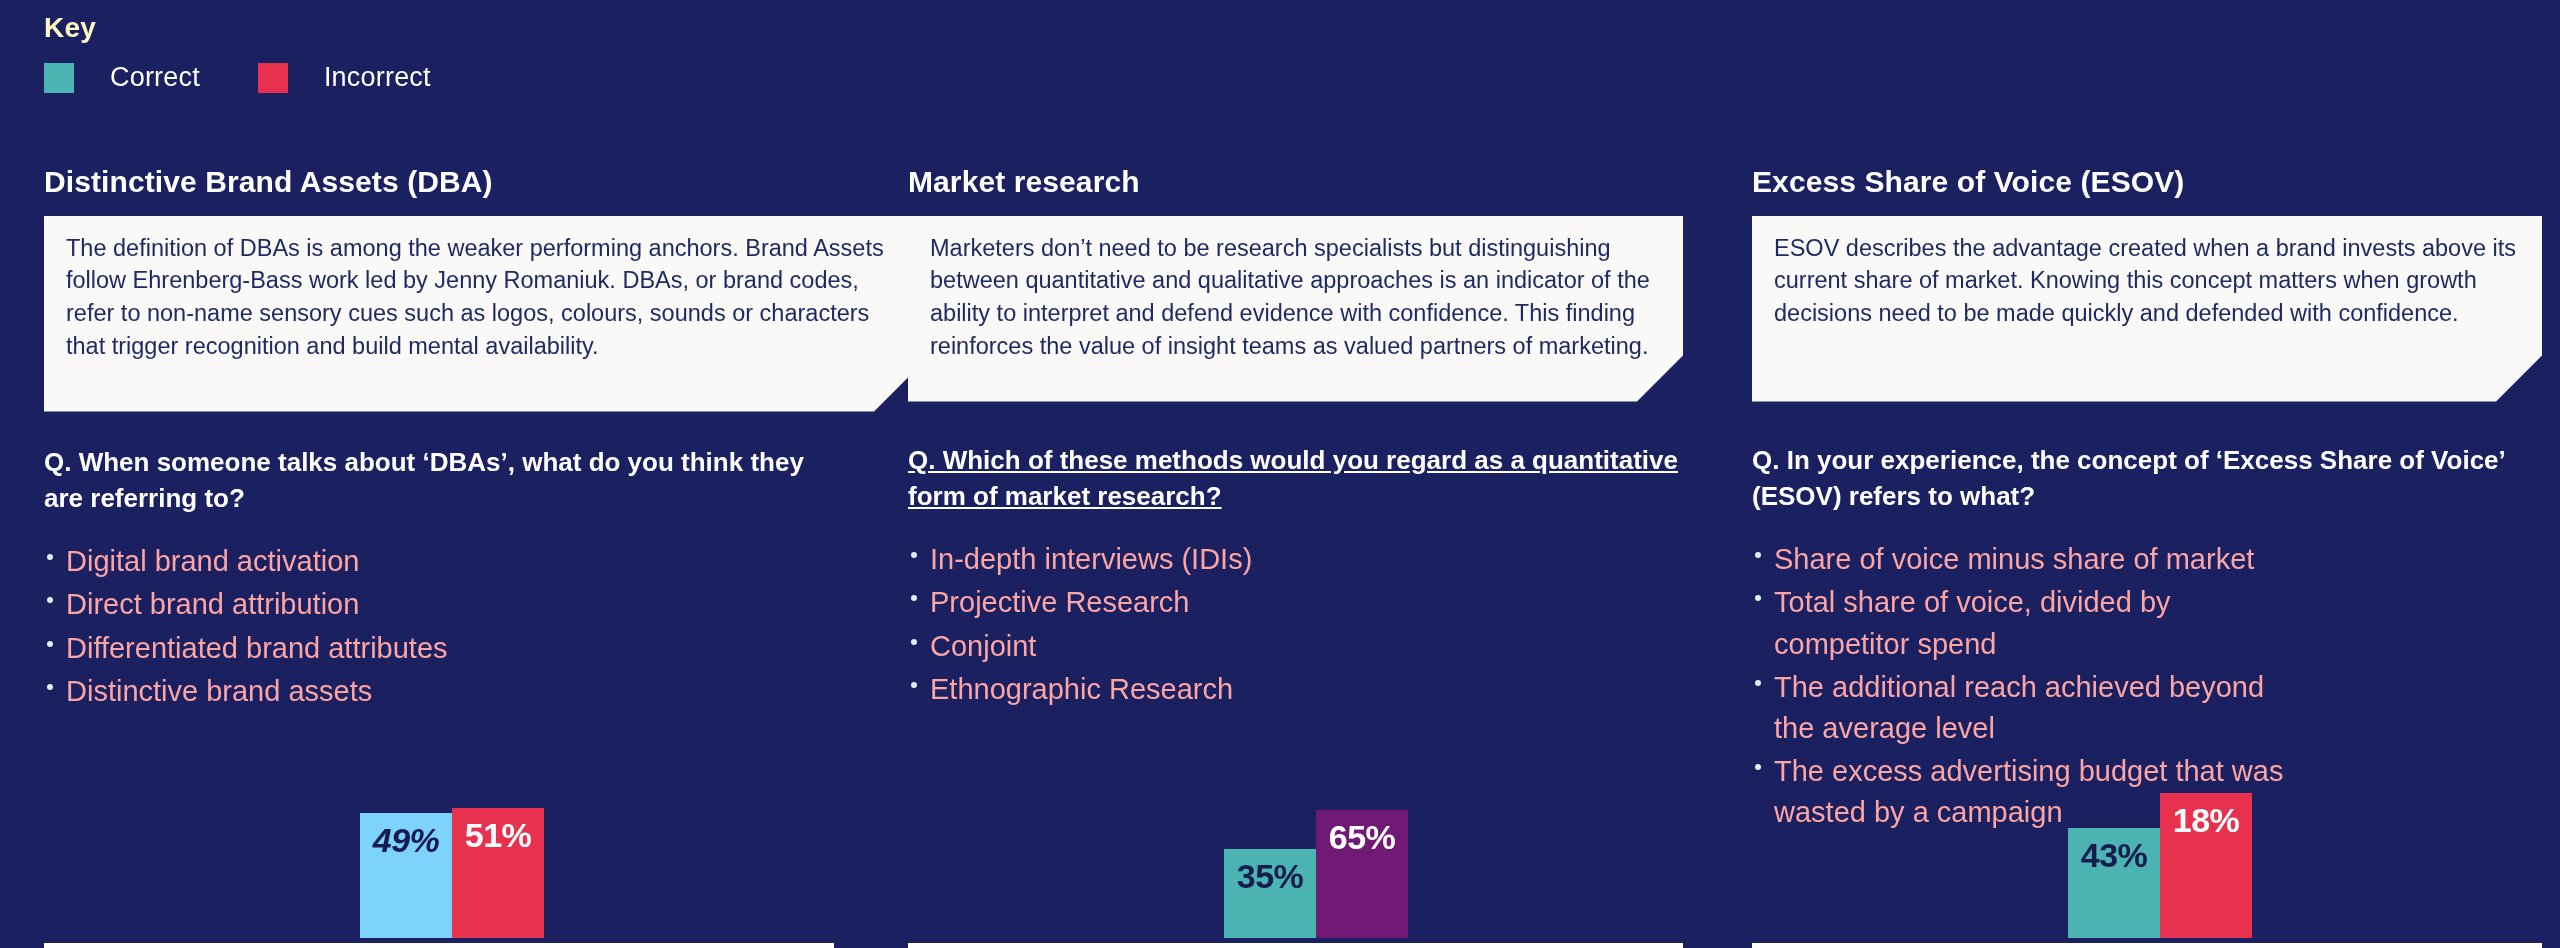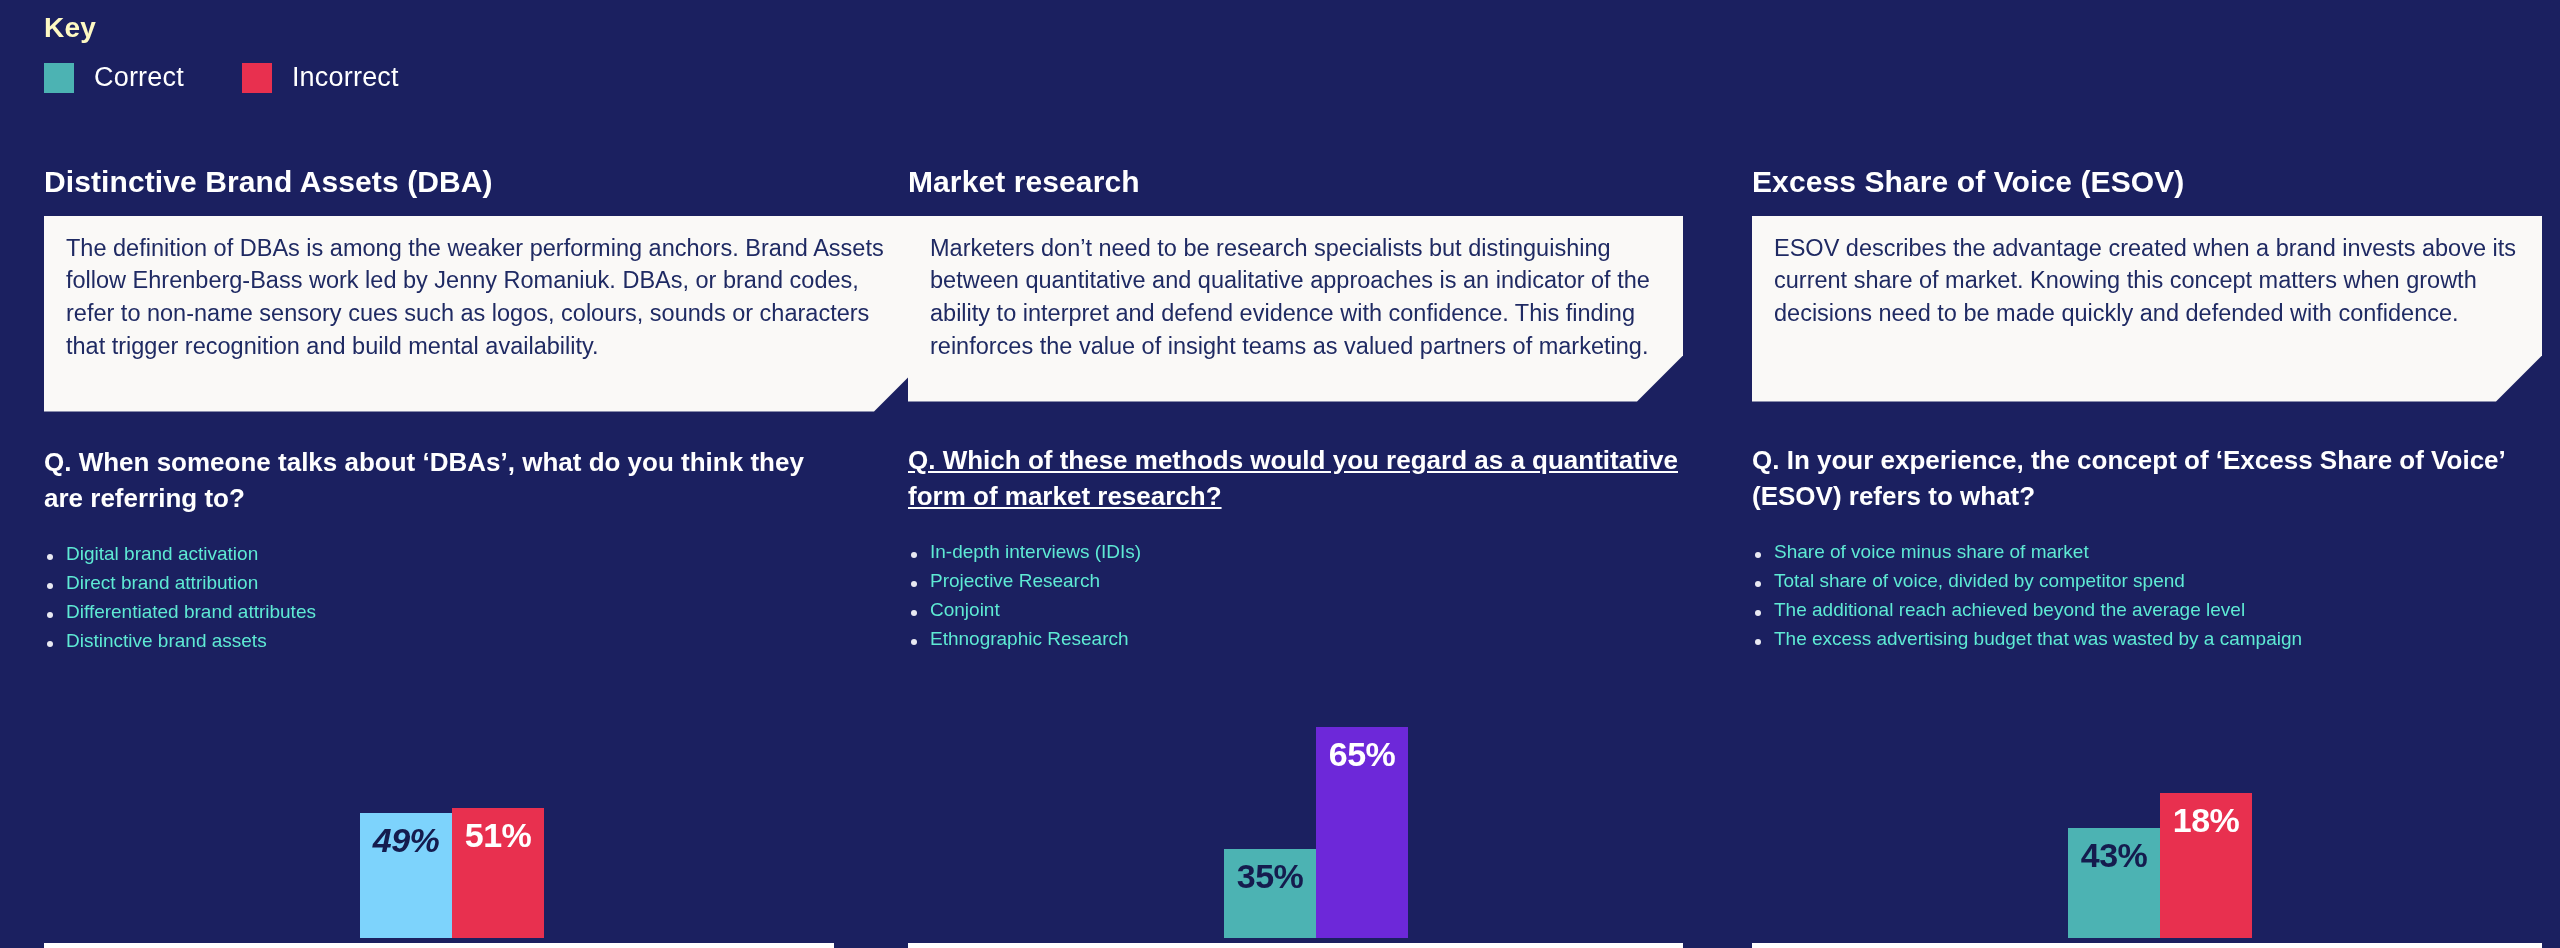--- a/index.html
+++ b/index.html
@@ -30,21 +30,21 @@
     margin-bottom: 18px;
   }
   .key-items {
     display: flex;
     align-items: center;
     gap: 58px;
   }
   .key-item {
     display: flex;
     align-items: center;
-    gap: 20px;
+    gap: 36px;
   }
   .key-swatch {
     width: 30px;
     height: 30px;
     display: block;
   }
   .key-label {
     font-size: 27px;
     color: #ffffff;
     letter-spacing: .2px;
@@ -104,23 +104,23 @@
   }
   .col-1 .question { margin-top: 32px; }
   .col-2 .question { margin-top: 40px; text-decoration: underline; }
   .col-3 .question { margin-top: 40px; }
 
   
   .bullets {
     margin: 24px 0 0 0;
     padding: 0;
     list-style: none;
-    font-size: 19px;
+    font-size: 29px;
     line-height: 1.42;
-    color: #5eead4;
+    color: #fca5a5;
   }
   .bullets li {
     position: relative;
     padding-left: 22px;
     margin-bottom: 2px;
   }
   .bullets li::before {
     content: "";
     position: absolute;
     left: 3px;
@@ -240,21 +240,21 @@
       <li>Ethnographic Research</li>
     </ul>
     <div class="chart">
       <div class="chart-plot">
         <div class="bar" style="left:316px;">
           <div class="bar-fill" style="height: 89.25px; background: rgb(76, 179, 179);">
             <span class="bar-label" style="color: rgb(21, 28, 78);">35%</span>
           </div>
         </div>
         <div class="bar" style="left:408px;">
-          <div class="bar-fill" style="height: 211px; background: #6d28d9; padding-left: 38px;">
+          <div class="bar-fill" style="height: 128px; background: #701a75; padding-left: 38px;">
             <span class="bar-label" style="color: rgb(255, 255, 255);">65%</span>
           </div>
         </div>
       </div>
       <div class="baseline"></div>
     </div>
   </section>
 
   <section class="col col-3">
     <h2 class="col-title">Excess Share of Voice (ESOV)</h2>

